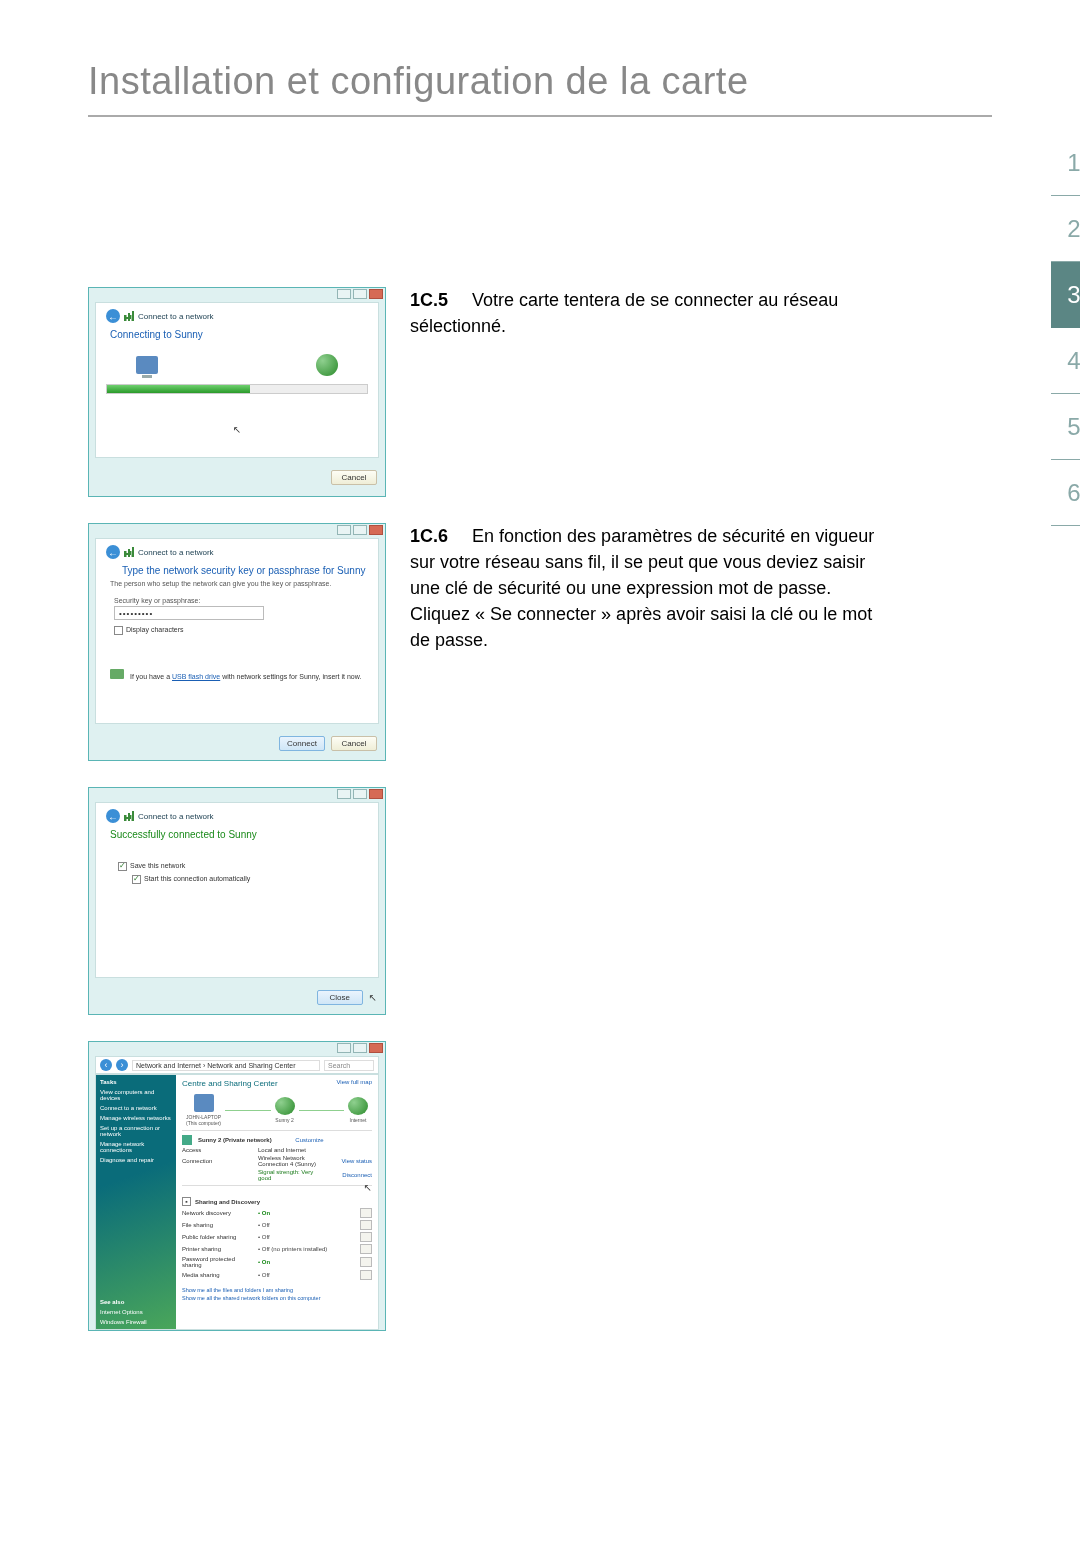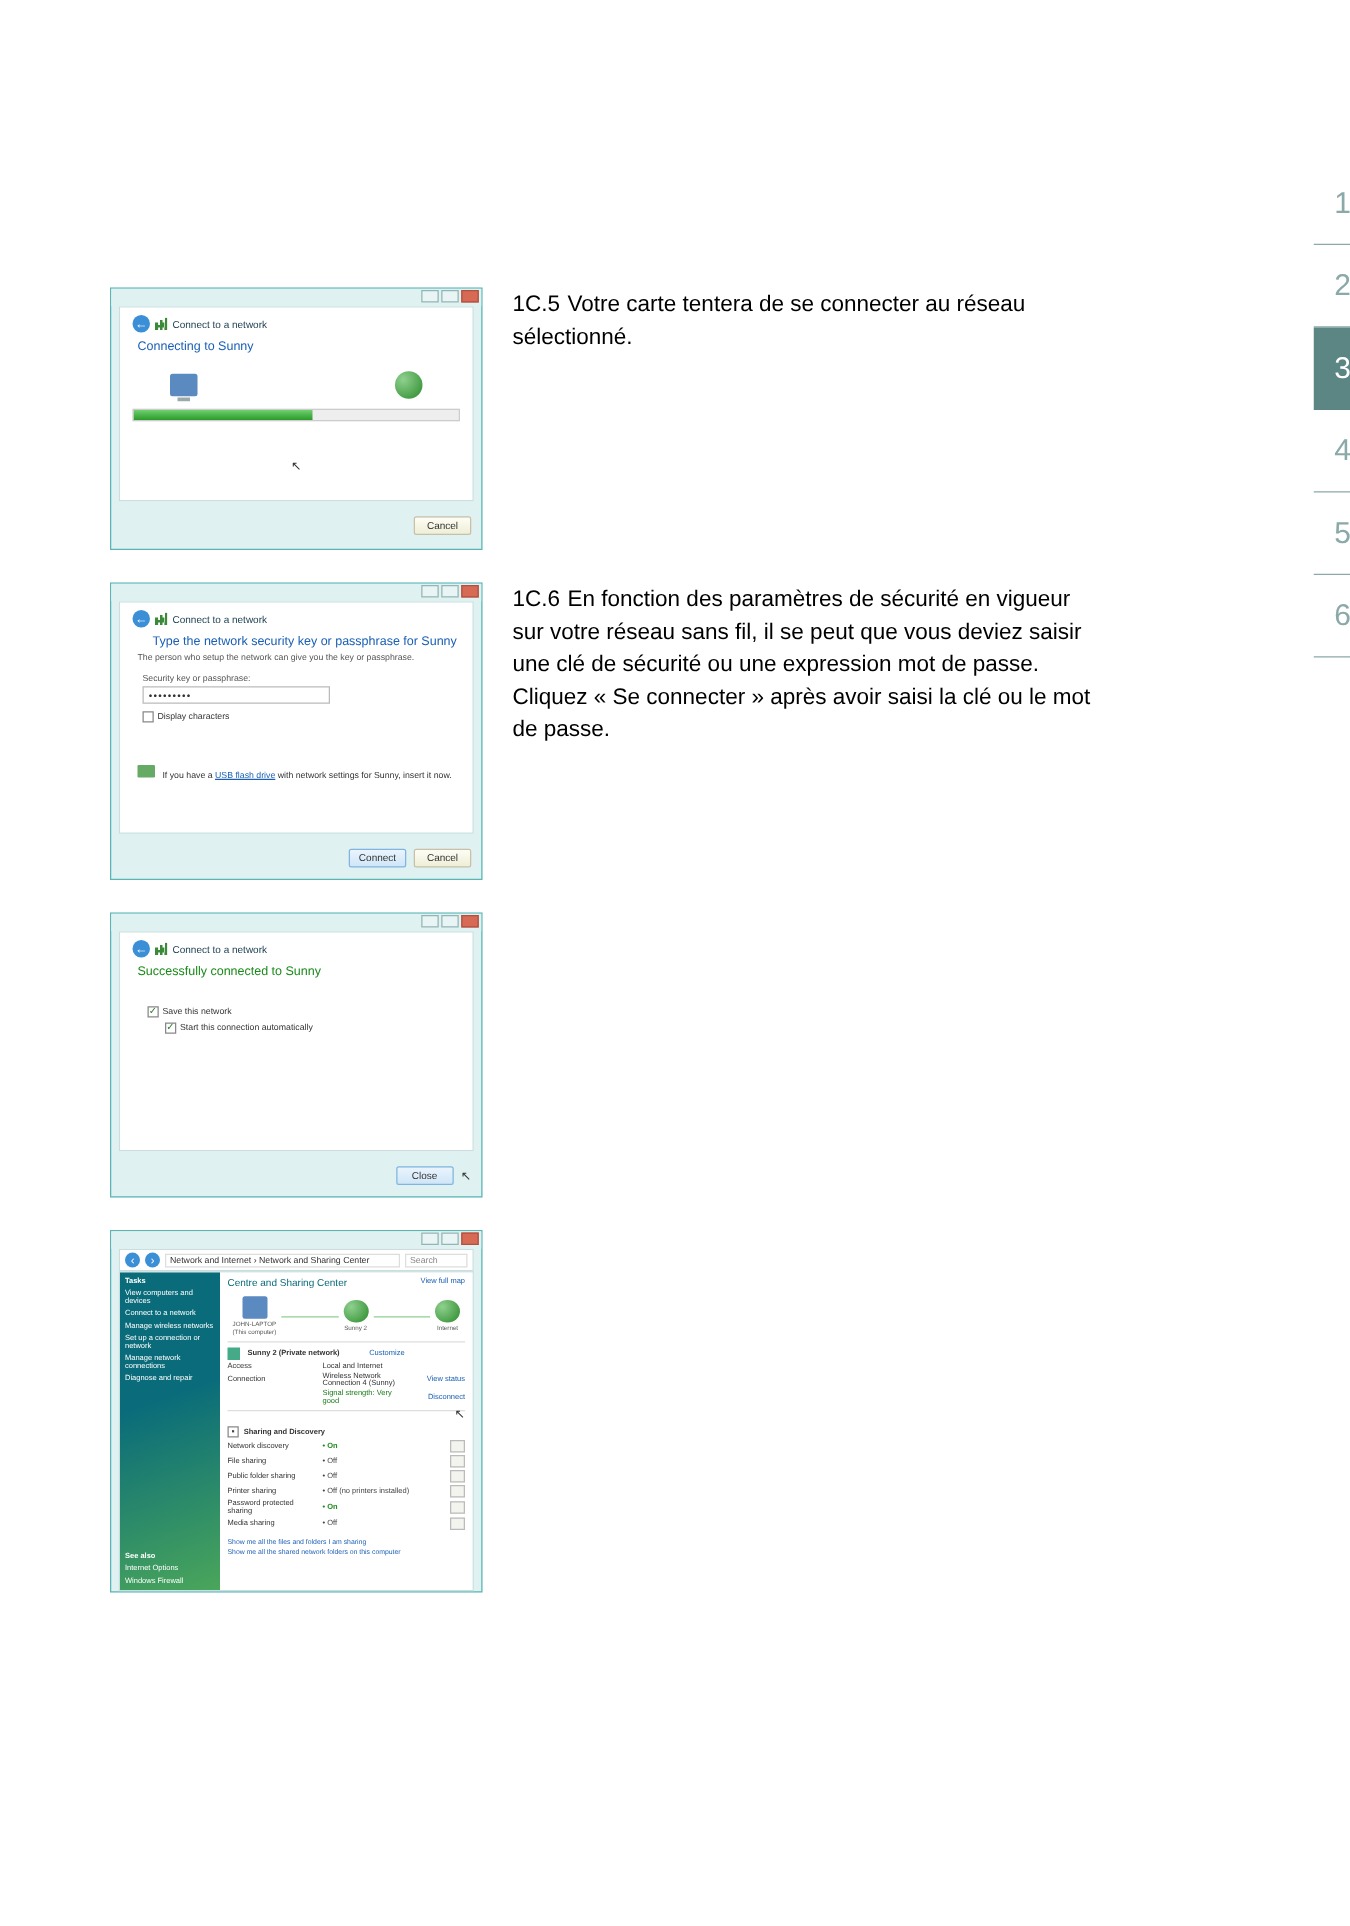--- a/index.html
+++ b/index.html
@@ -129,22 +129,22 @@
     justify-content: flex-end;
     gap: 6px;
     padding: 6px 8px;
   }
   .step-text {
     flex: 1;
     font-size: 18px;
     line-height: 1.45;
   }
   .step-label {
-    font-weight: normal;
-    margin-right: 6px;
+    font-weight: bold;
+    margin-right: 24px;
   }
   .pagenum {
     position: absolute;
     bottom: 36px;
     left: 0;
     width: 100%;
     text-align: center;
     font-size: 17px;
   }
   
@@ -191,20 +191,21 @@
   .sect-hdr .plus { width:9px; height:9px; border:1px solid #888; display:flex; align-items:center; justify-content:center; font-size:7px; color:#444;}
   .on { color:#1a8a1a; font-weight:bold;}
   .off { color:#444; }
   .footer-links { color:#1a5fb4; font-size:5.5px; margin-top:6px; line-height:1.5;}
 </style>
 </head>
 <body>
 
 <div class="page">
 
+  <div class="title">Installation et configuration de la carte</div>
 
   <div class="section-tabs">
     <div class="tab">1</div>
     <div class="tab">2</div>
     <div class="tab active">3</div>
     <div class="tab">4</div>
     <div class="tab">5</div>
     <div class="tab">6</div>
 
   </div>

